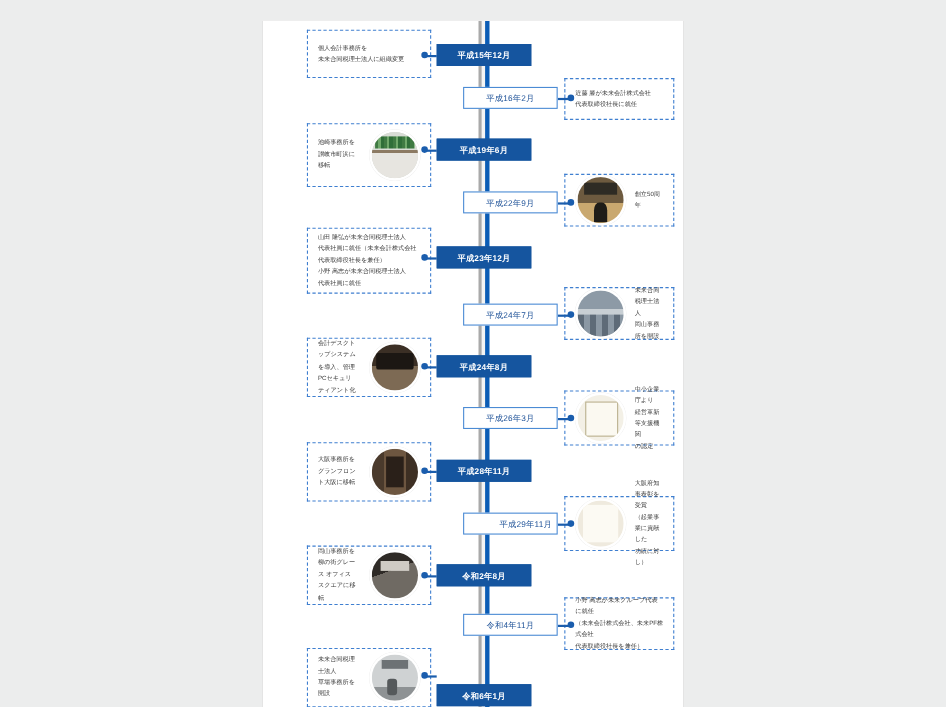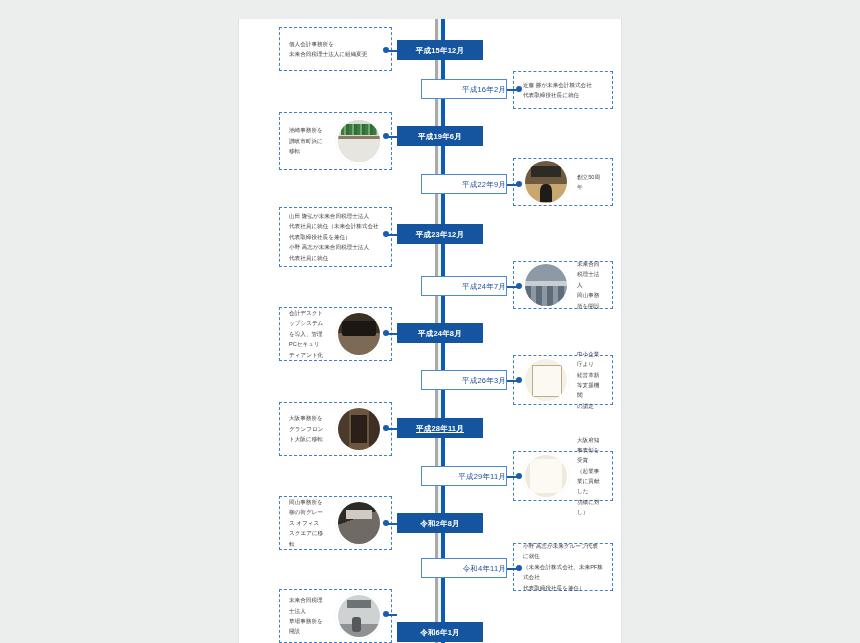--- a/index.html
+++ b/index.html
@@ -47,21 +47,20 @@
     background: #15559f;
     color: #ffffff;
     font-weight: bold;
     border: 1px solid #15559f;
   }
   .badge.right {
     left: 182px;
     background: #ffffff;
     color: #1b4f96;
     border: 1px solid #4b8bd4;
-    text-align: right;
   }
 
   
   .connector {
     position: absolute;
     height: 1.5px;
     background: #1a5dad;
     z-index: 2;
   }
   .dot {
@@ -291,21 +290,21 @@
         <div class="dot" style="top: 358px; left: 277px;"></div>
       </div>
       <div class="row">
         <div class="card l" style="top: 383px; width: 113px; height: 54px; left: 40px;">
           <div class="txt">大阪事務所を
 グランフロント大阪に移転</div>
           <div class="photo ph-door">
             <i></i>
           </div>
         </div>
-        <div class="badge left" style="top: 399px; text-decoration: underline;">平成28年11月</div>
+        <div class="badge left" style="top: 399px;">平成28年11月</div>
         <div class="connector" style="top: 409px; left: 147px; width: 11px;"></div>
         <div class="dot" style="top: 406px; left: 144px;"></div>
       </div>
       <div class="row">
         <div class="card r" style="top: 432px; width: 100px; height: 50px; left: 274px;">
           <div class="txt">大阪府知事表彰を受賞
 （起業事業に貢献した
 功績に対し）</div>
           <div class="photo ph-award">
             <i></i>

